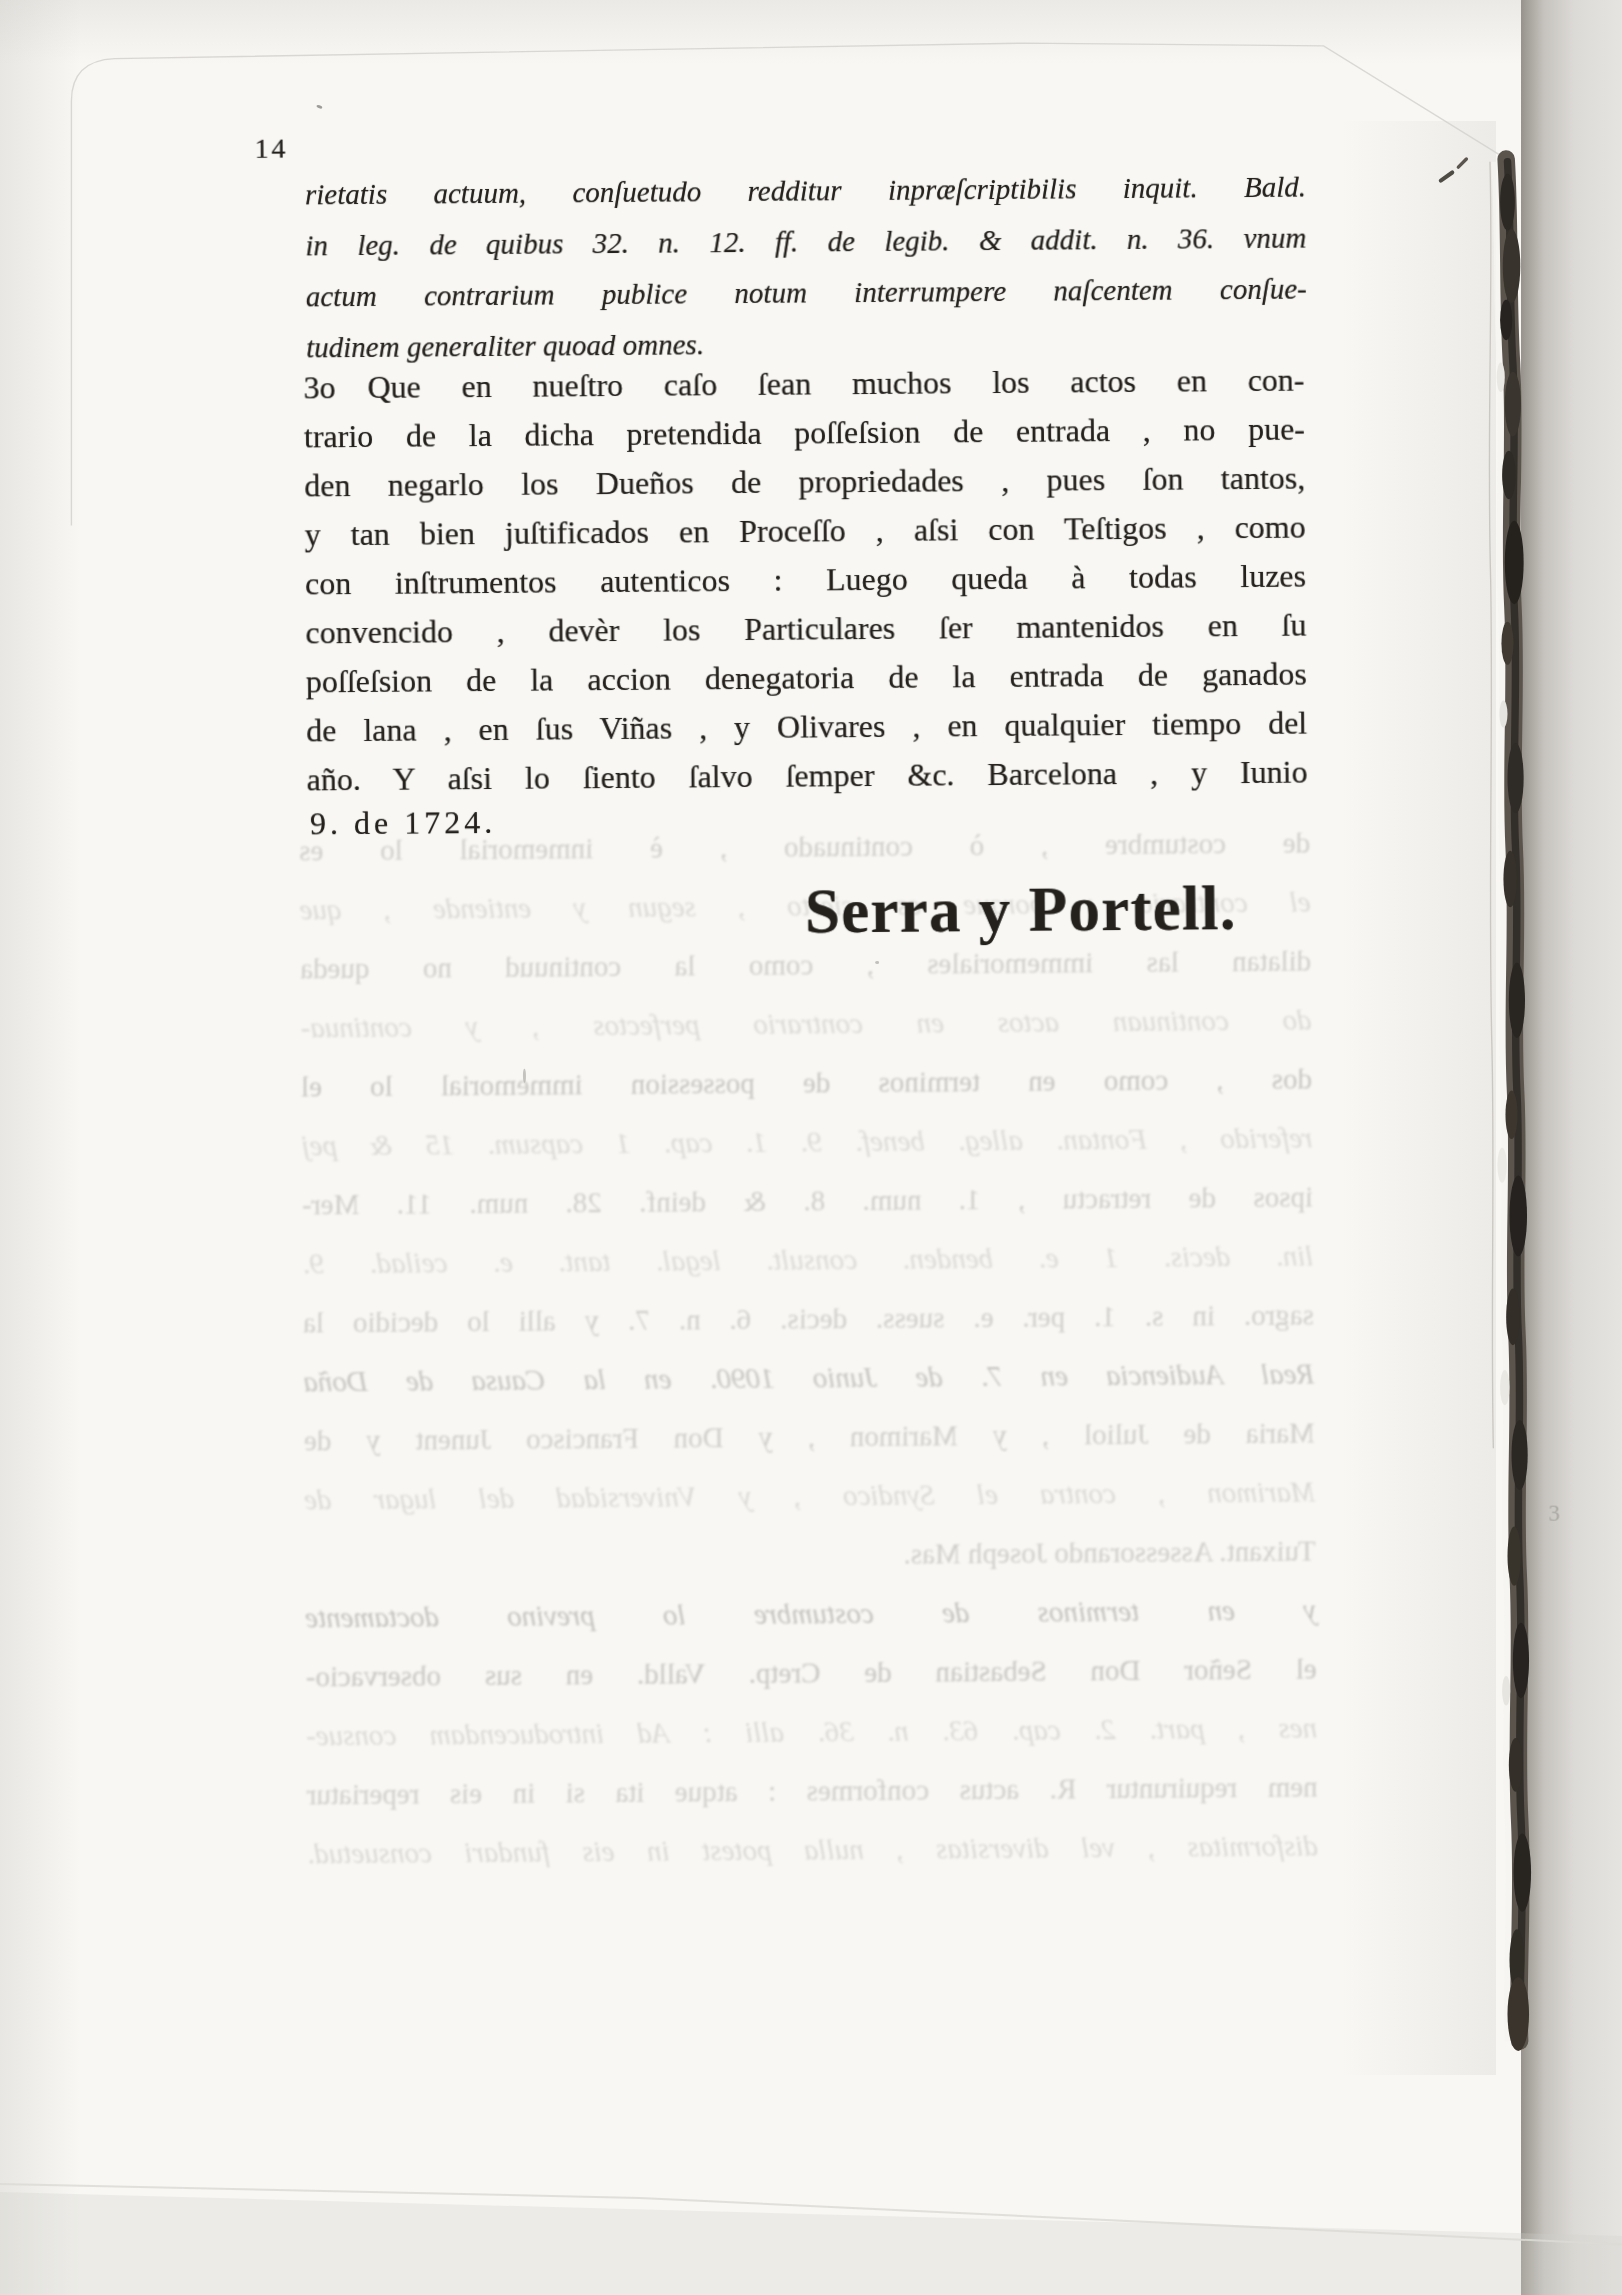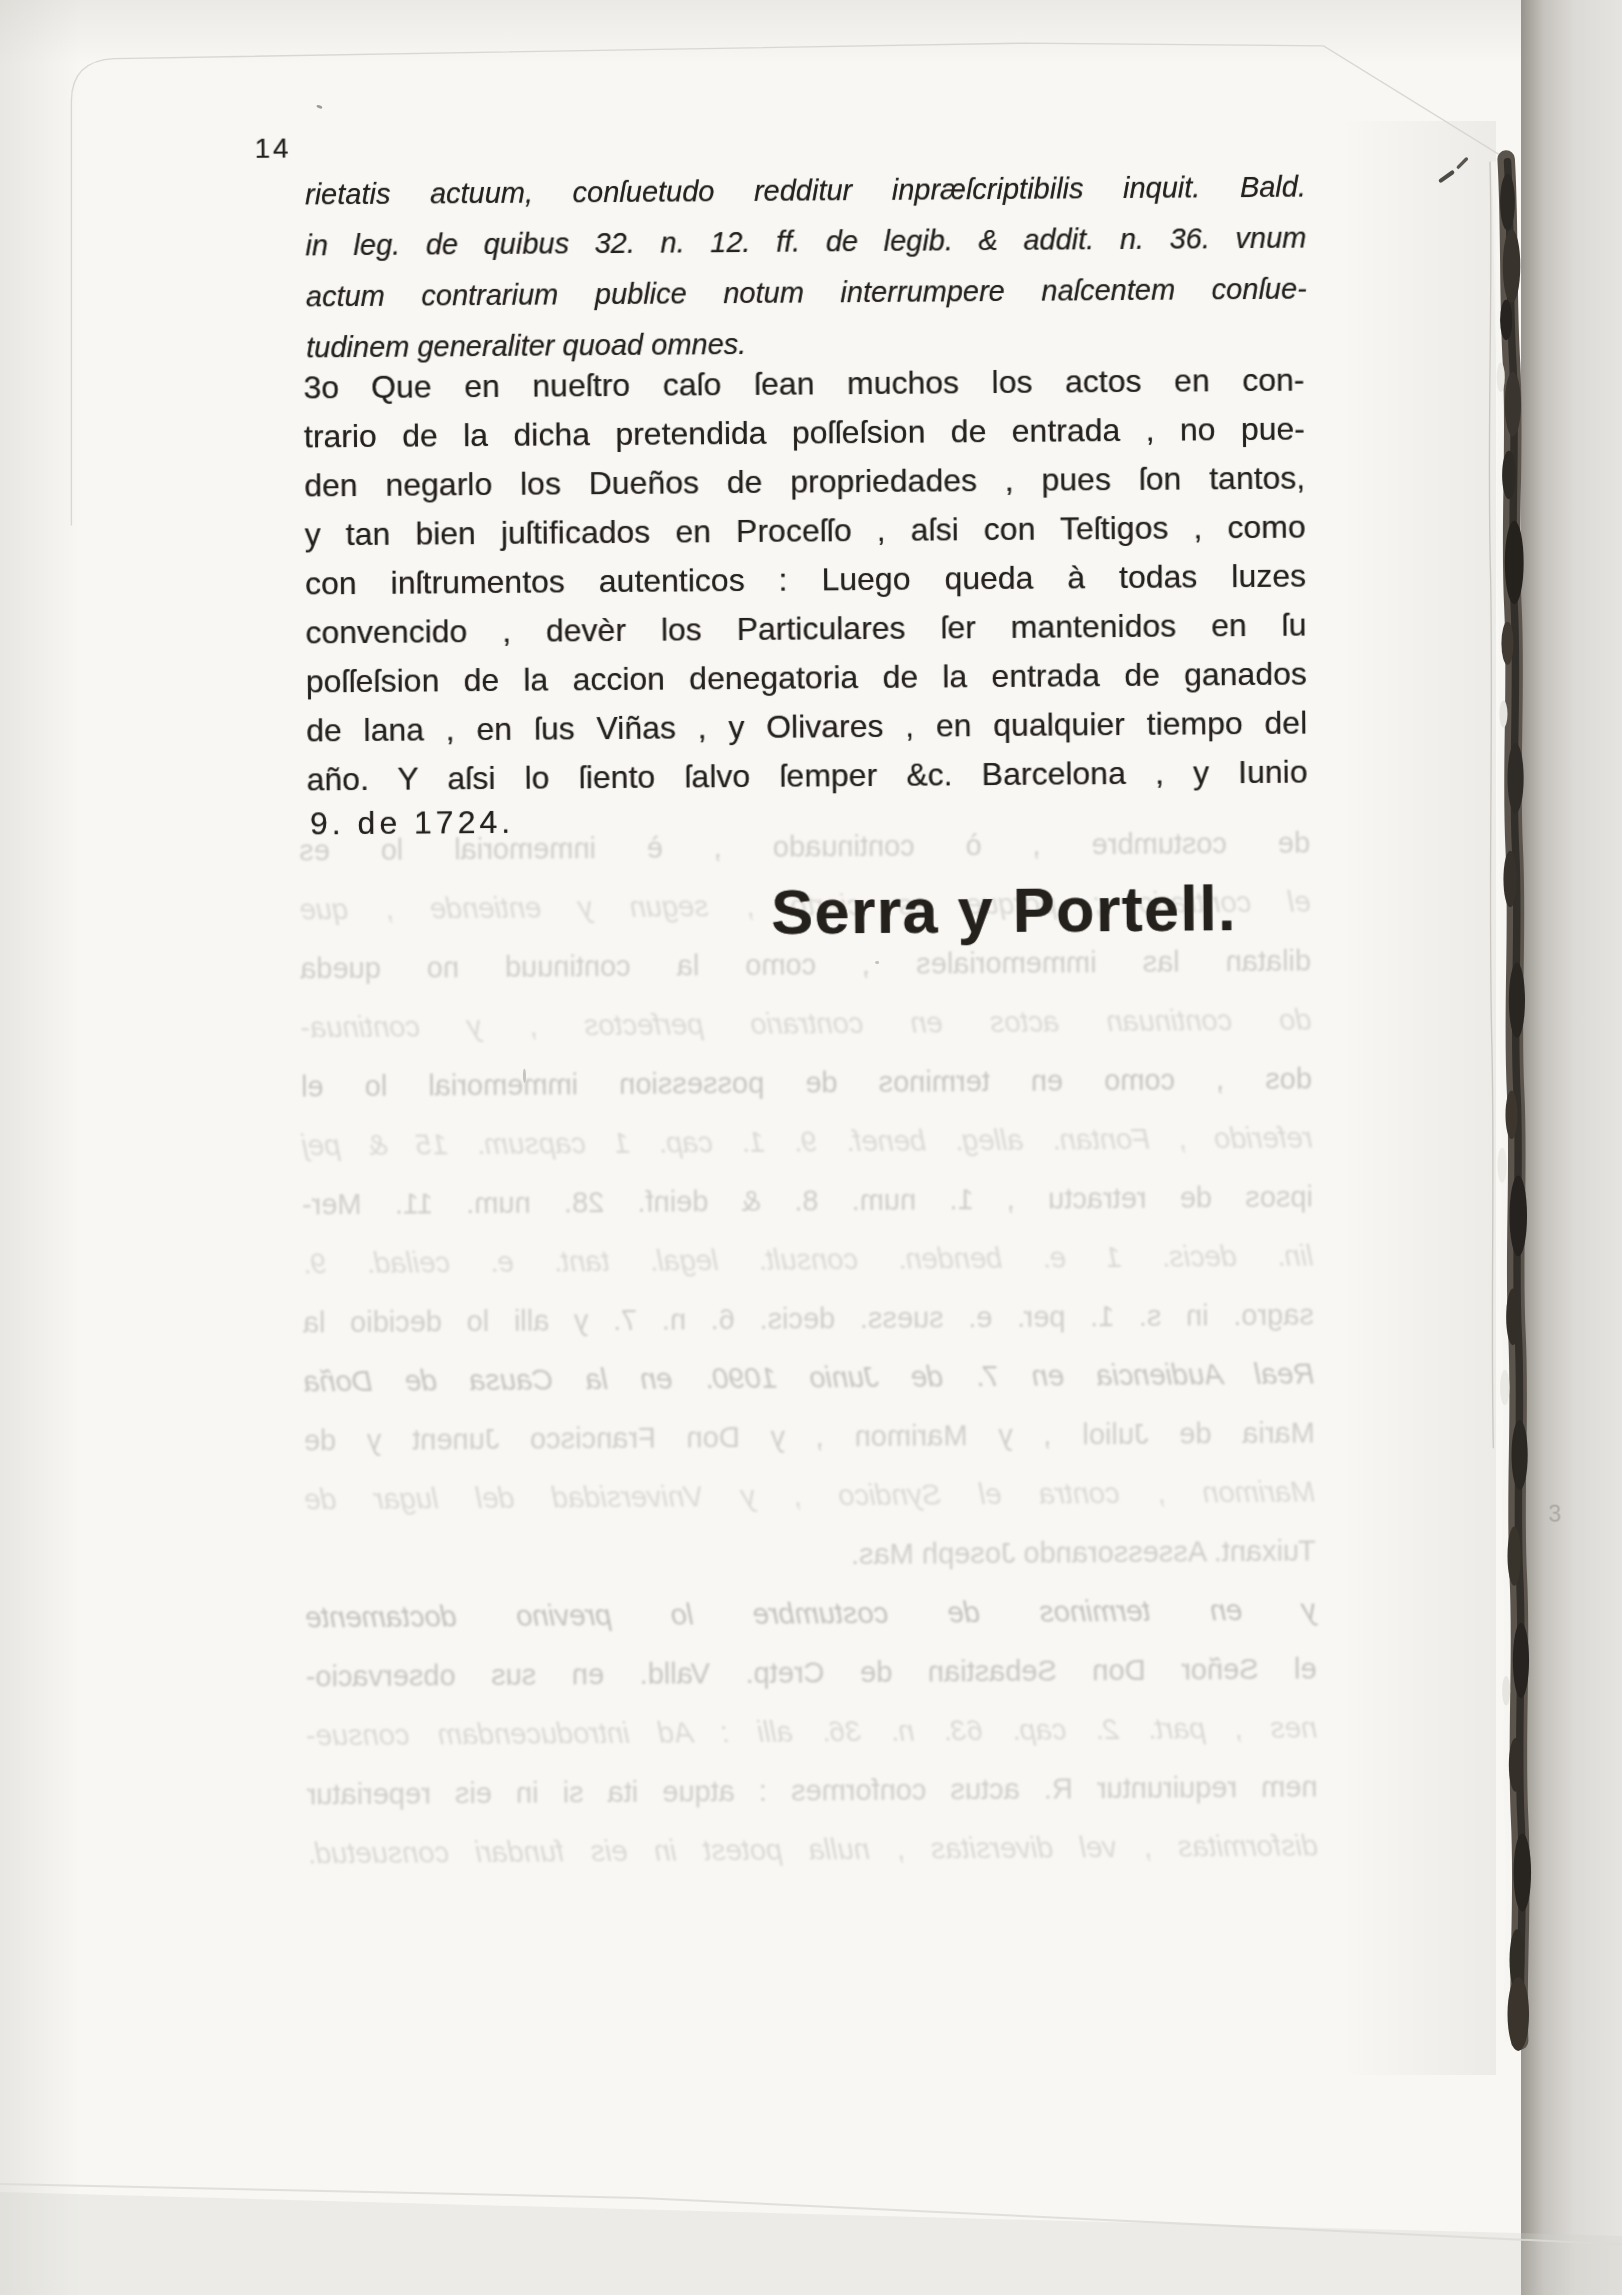--- a/index.html
+++ b/index.html
@@ -1,19 +1,19 @@
 <!DOCTYPE html>
 <html style="font-size:10.8px"><head>
 <meta charset="utf-8">
 <style>
   html,body{margin:0;padding:0;background:#e8e6e3;}
   .stage{
     position:relative;width:1622px;height:2295px;overflow:hidden;
     background:#f8f7f4;
-    font-family:Liberation Sans, sans-serif;
+    font-family:Liberation Serif, serif;
     color:#24211d;
   }
   .shade{position:absolute;pointer-events:none;}
   .shade-left{left:0;top:0;width:81px;height:100%;
     background:linear-gradient(to right, rgba(198,196,190,.32), rgba(198,196,190,0));}
   .shade-top{left:0;top:0;width:100%;height:64px;
     background:linear-gradient(to bottom, rgba(200,198,192,.28), rgba(200,198,192,0));}
   .shade-curve{left:1341px;top:121px;width:155px;height:1954px;
     background:linear-gradient(to right, rgba(190,187,181,0), rgba(190,187,181,.20));}
   .shade-right{left:1521px;top:0;width:101px;height:100%;

